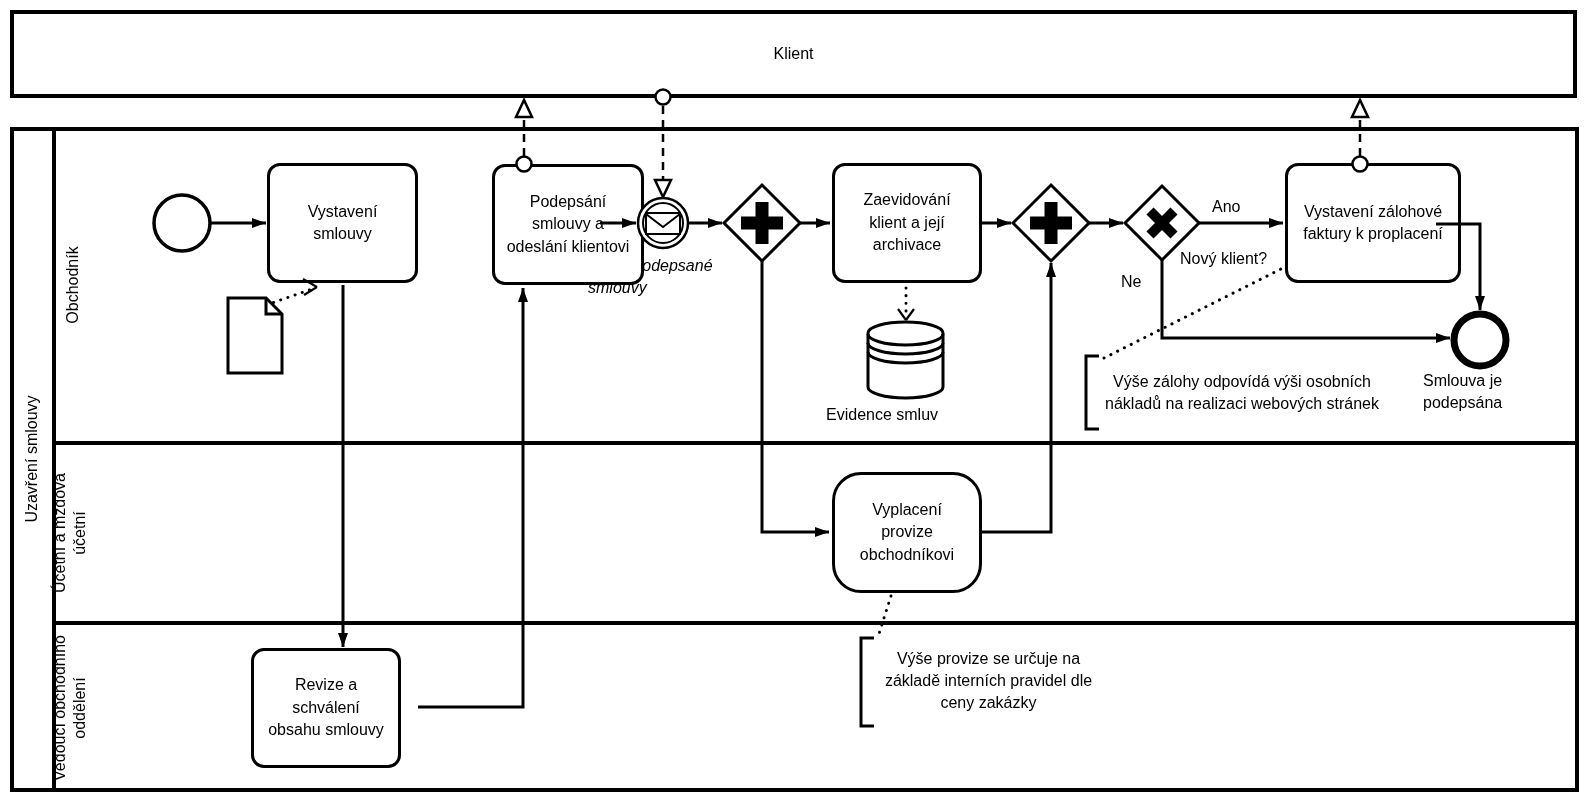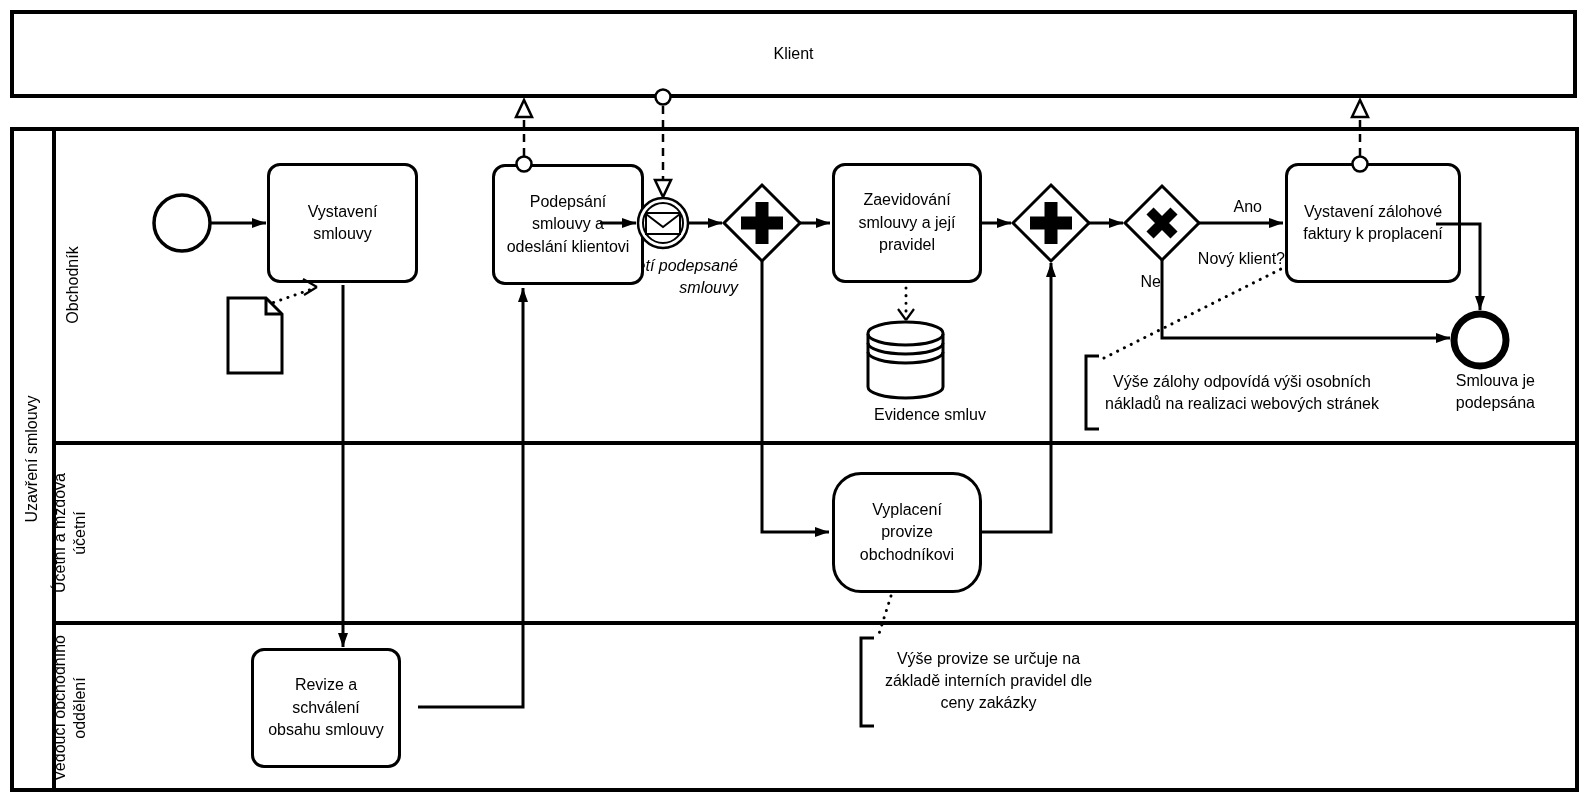--- a/index.html
+++ b/index.html
@@ -9,21 +9,21 @@
     overflow:hidden;
   }
   .pool{position:absolute;border:4px solid #000;background:#fff;box-sizing:border-box;}
   .vline{position:absolute;background:#000;}
   .hline{position:absolute;background:#000;}
   .task{
     position:absolute;border:3px solid #000;border-radius:13px;background:#fff;
     box-sizing:border-box;display:flex;align-items:center;justify-content:center;
     text-align:center;font-size:16px;line-height:1.4;padding:0 11px;z-index:3;
   }
-  .lbl{position:absolute;font-size:16px;line-height:1.38;text-align:right;z-index:2;}
+  .lbl{position:absolute;font-size:16px;line-height:1.38;text-align:left;z-index:2;}
   .lbl.left{text-align:center;}
   .rot{
     position:absolute;display:flex;align-items:center;justify-content:center;
     text-align:center;font-size:16px;line-height:1.25;transform:rotate(-90deg);z-index:2;
   }
   .pool-title{position:absolute;left:0;top:0;width:100%;height:100%;
     display:flex;align-items:center;justify-content:center;font-size:16px;}
   svg.layer{position:absolute;left:0;top:0;z-index:4;pointer-events:none;}
 </style>
 </head>
@@ -40,21 +40,21 @@
   <div class="hline" style="left:56px;top:441px;width:1519px;height:4px;"></div>
   <div class="hline" style="left:56px;top:621px;width:1519px;height:4px;"></div>
 
   <div class="rot" style="left:-268px;top:449px;width:600px;height:20px;">Uzavření smlouvy</div>
   <div class="rot" style="left:-27px;top:275px;width:200px;height:20px;">Obchodník</div>
   <div class="rot" style="left:-5px;top:511px;width:150px;height:44px;">Účetní a mzdová účetní</div>
   <div class="rot" style="left:-10px;top:686px;width:160px;height:44px;">Vedoucí obchodního oddělení</div>
 
   <div class="task" style="left:267px;top:163px;width:151px;height:120px;">Vystavení smlouvy</div>
   <div class="task" style="left:448px;top:164px;width:152px;height:121px;margin-left:44px;">Podepsání smlouvy a odeslání klientovi</div>
-  <div class="task" style="left:832px;top:163px;width:150px;height:120px;">Zaevidování smlouvy a její pravidel</div>
+  <div class="task" style="left:832px;top:163px;width:150px;height:120px;">Zaevidování klient a její archivace</div>
   <div class="task" style="left:1285px;top:163px;width:176px;height:120px;">Vystavení zálohové faktury k proplacení</div>
   <div class="task" style="left:832px;top:472px;width:150px;height:121px;border-radius:29px;">Vyplacení provize obchodníkovi</div>
   <div class="task" style="left:251px;top:648px;width:150px;height:120px;">Revize a schválení obsahu smlouvy</div>
 
   <div class="lbl" style="left:588px;top:255px;width:150px;font-style:italic;">Přijetí podepsané smlouvy</div>
   <div class="lbl" style="left:826px;top:404px;width:160px;">Evidence smluv</div>
   <div class="lbl" style="left:1423px;top:370px;width:112px;">Smlouva je podepsána</div>
   <div class="lbl" style="left:1212px;top:196px;width:50px;">Ano</div>
   <div class="lbl" style="left:1180px;top:248px;width:105px;">Nový klient?</div>
   <div class="lbl" style="left:1121px;top:271px;width:40px;">Ne</div>

